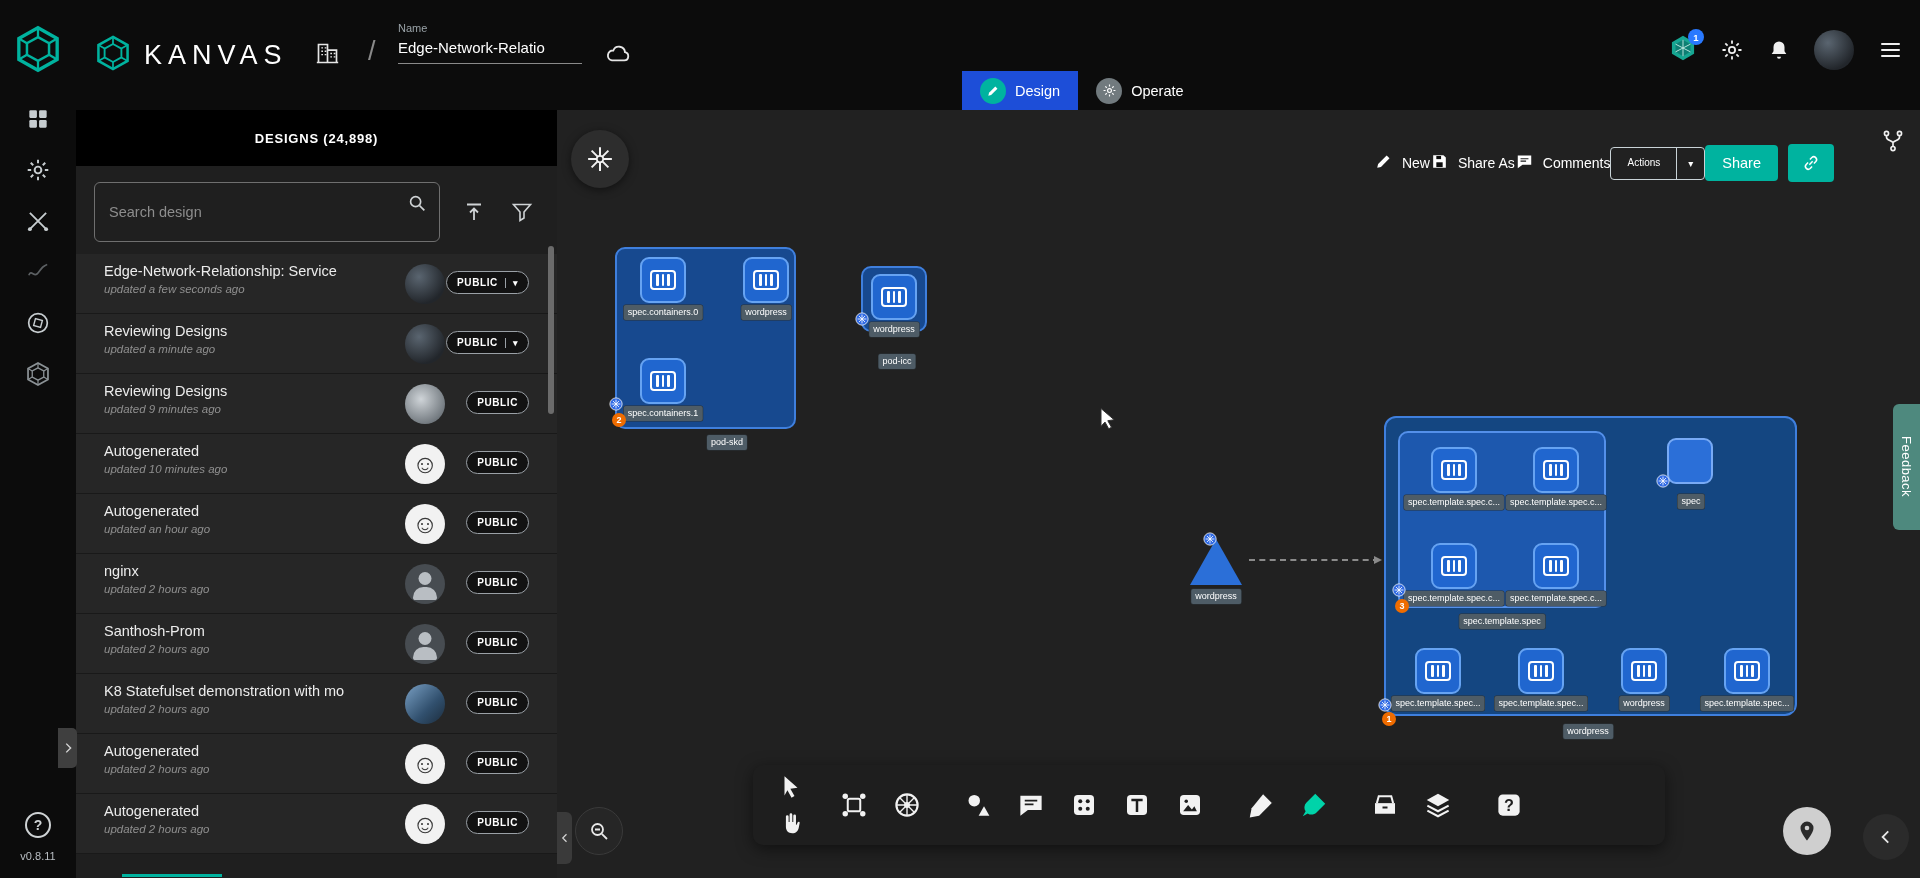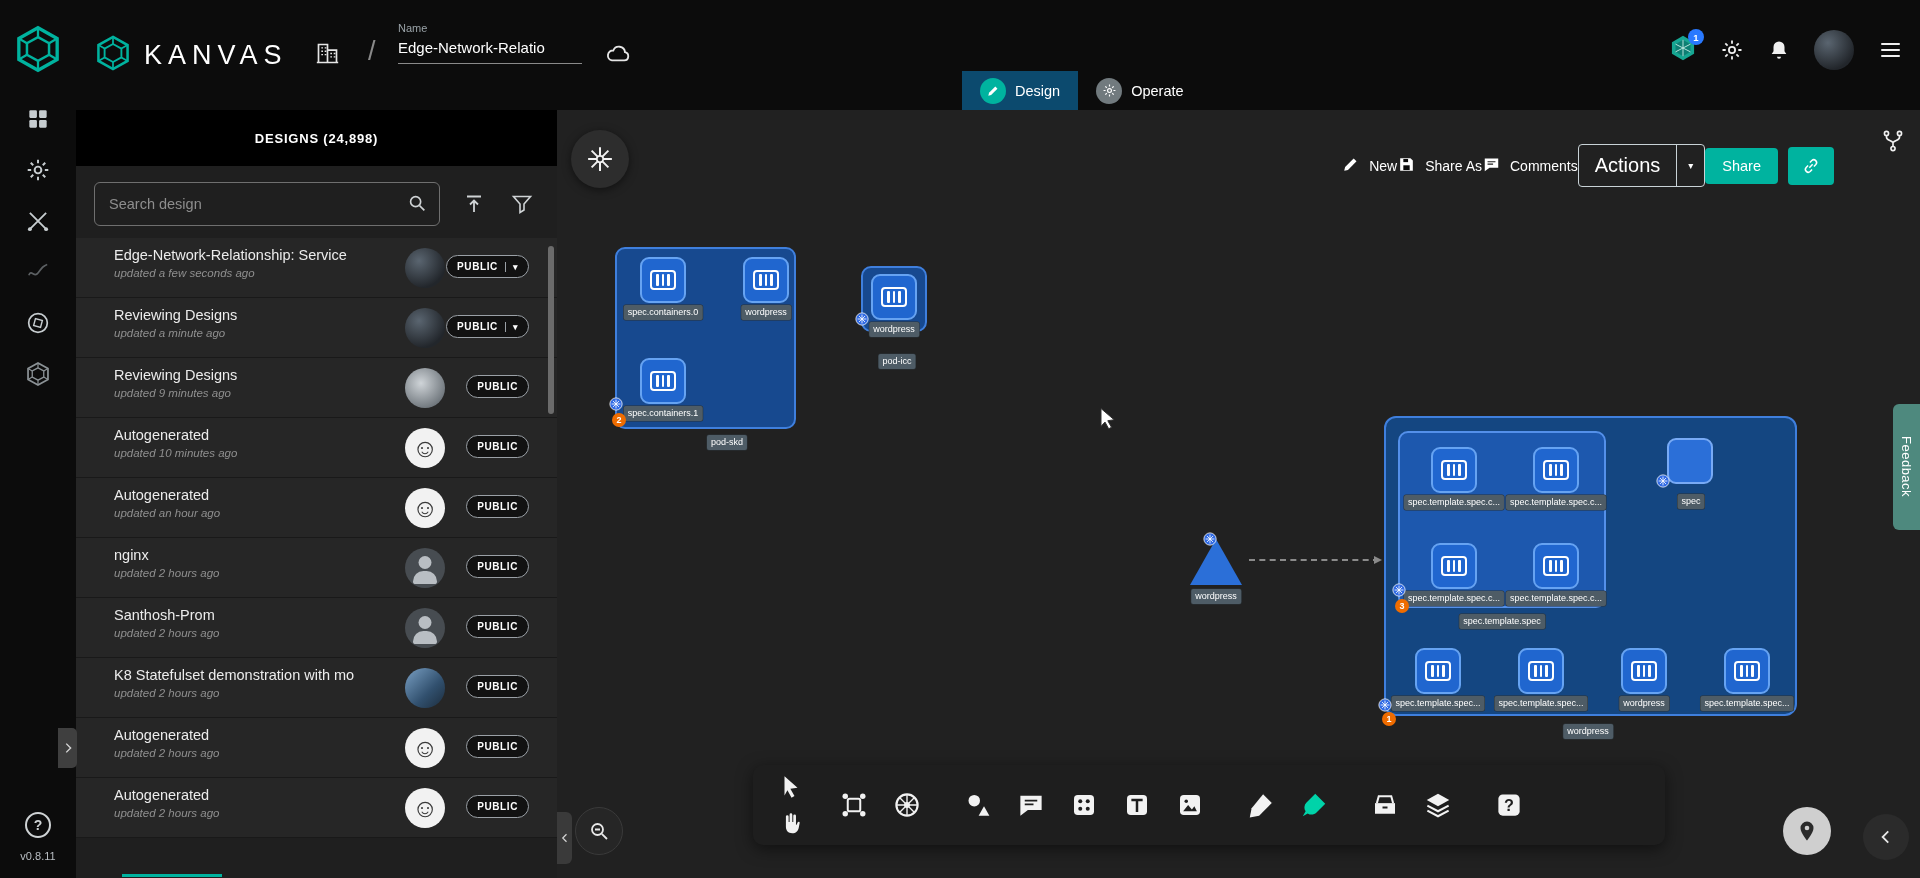--- a/index.html
+++ b/index.html
@@ -25,21 +25,21 @@
   .brand-text{font-size:27px;letter-spacing:6px;color:#fff;font-weight:500;}
   .crumb-building{position:absolute;left:238px;top:40px;color:#e6e6e6;}
   .crumb-slash{position:absolute;left:292px;top:36px;font-size:27px;color:#8a8a8a;font-weight:300;}
   .name-field{position:absolute;left:322px;top:22px;width:184px;}
   .name-label{font-size:11px;color:#9aa3a8;}
   .name-input{display:block;width:100%;margin-top:3px;background:transparent;border:none;border-bottom:1px solid #8a8a8a;
               color:#fff;font-size:15px;padding:2px 0 7px 0;font-family:"Liberation Sans",sans-serif;outline:none;}
   .cloud-icon{position:absolute;left:528px;top:40px;color:#e6e6e6;}
   .tabs{position:absolute;left:886px;bottom:0;display:flex;}
   .tab{height:39px;display:flex;align-items:center;gap:9px;padding:0 18px;font-size:14.5px;color:#fff;cursor:pointer;}
-  .tab.active{background:#0c4a6e;text-align:center;}
+  .tab.active{background:#1d4ed8;text-align:center;}
   .tab-icon{width:26px;height:26px;border-radius:50%;display:grid;place-items:center;color:#fff;}
   .tab-icon.design{background:#00B39F;}
   .tab-icon.operate{background:#717a7e;}
   .header-right{position:absolute;right:16px;top:30px;display:flex;align-items:center;gap:23px;}
   .hicon{color:#f0f0f0;display:grid;place-items:center;cursor:pointer;}
   .hexbadge-wrap{position:relative;cursor:pointer;}
   .notif-count{position:absolute;top:-5px;right:-7px;min-width:16px;height:16px;border-radius:8px;background:#2979ff;
                color:#fff;font-size:9.5px;font-weight:bold;display:grid;place-items:center;padding:0 3px;}
   .avatar{width:40px;height:40px;border-radius:50%;background:radial-gradient(circle at 35% 32%,#5a6570,#22262b 72%);
           position:relative;overflow:hidden;flex:none;cursor:pointer;}
@@ -50,45 +50,45 @@
   .av-person .p-body{position:absolute;left:50%;bottom:4px;transform:translateX(-50%);width:24px;height:13px;border-radius:12px 12px 3px 3px;background:#b9bec3;}
   .av-photo-person{background:linear-gradient(135deg,#7aa0c4 0%,#31506e 60%,#1c2c3c 100%);}
   .burger{display:flex;flex-direction:column;gap:4px;cursor:pointer;padding:4px;}
   .burger i{display:block;width:19px;height:2px;background:#f0f0f0;border-radius:1px;}
 
   
   #designs{position:absolute;left:76px;top:110px;width:481px;bottom:0;background:#1f1f1f;z-index:10;overflow:hidden;}
   .designs-title{height:56px;background:#000;display:grid;place-items:center;font-size:13px;font-weight:bold;letter-spacing:0.8px;color:#fff;}
   .search-row{display:flex;align-items:center;gap:20px;padding:16px 18px 10px 18px;}
   .search-wrap{position:relative;width:346px;}
-  .search-input{width:100%;height:44px;background:transparent;border:1px solid #6f6f6f;border-radius:6px;color:#ddd;
+  .search-input{width:100%;height:60px;background:transparent;border:1px solid #6f6f6f;border-radius:6px;color:#ddd;
                 font-size:14.5px;padding:0 68px 0 14px;font-family:"Liberation Sans",sans-serif;outline:none;}
   .search-input::placeholder{color:#8d8d8d;}
   .search-mag{position:absolute;right:12px;top:10px;color:#cfd3d5;}
   .picon{color:#cfd3d5;background:none;border:none;padding:2px;cursor:pointer;display:grid;place-items:center;}
   #design-list{margin-top:2px;}
   .drow{position:relative;height:60px;background:#262626;border-bottom:1px solid #191919;cursor:pointer;}
-  .dinfo{position:absolute;left:38px;top:9px;width:285px;}
+  .dinfo{position:absolute;left:28px;top:9px;width:285px;}
   .dname{font-size:14.5px;color:#ececec;white-space:nowrap;overflow:hidden;}
   .dupd{font-size:11.5px;font-style:italic;color:#8f8f8f;margin-top:4px;}
   .drow .avatar{position:absolute;right:112px;top:10px;}
   .vis-badge{position:absolute;right:28px;top:17px;display:flex;align-items:center;border:1px solid #9aa0a6;border-radius:14px;
              background:#121212;color:#fff;font-size:10px;font-weight:bold;letter-spacing:0.6px;padding:5px 10px;}
   .vis-badge .vcaret{margin-left:7px;padding-left:7px;border-left:1px solid #9aa0a6;font-size:9px;}
   .scroll-thumb{position:absolute;right:3px;top:136px;width:6px;height:168px;background:#6b6b6b;border-radius:3px;}
   .loading-bar{position:absolute;left:46px;bottom:1px;width:100px;height:3px;background:#00B39F;}
 
   
   #canvas{position:absolute;left:557px;top:110px;right:0;bottom:0;background:#212121;overflow:hidden;}
   .canvas-fab{position:absolute;left:14px;top:20px;width:58px;height:58px;border-radius:50%;background:#2d2d2d;
               display:grid;place-items:center;color:#f2f2f2;box-shadow:0 2px 8px rgba(0,0,0,.5);cursor:pointer;z-index:5;}
   .actions-bar{position:absolute;top:34px;right:86px;display:flex;align-items:center;color:#fff;z-index:5;}
   .action{display:flex;align-items:center;gap:9px;font-size:14px;cursor:pointer;}
   .btn-actions{display:flex;border:1px solid #c9d3d7;border-radius:4px;overflow:hidden;cursor:pointer;}
-  .btn-actions .main{padding:9px 16px;font-size:20px;}
+  .btn-actions .main{padding:9px 16px;font-size:10px;}
   .btn-actions .caret{padding:10px 11px;border-left:1px solid #c9d3d7;font-size:10px;display:grid;place-items:center;}
   .share-group{display:flex;align-items:center;gap:10px;}
   .btn-share{background:#00B39F;border-radius:4px;padding:10px 17px;font-size:14.5px;font-weight:500;cursor:pointer;}
   .btn-link{background:#00B39F;width:46px;height:38px;border-radius:4px;display:grid;place-items:center;color:#fff;cursor:pointer;}
   .merge-icon{position:absolute;top:18px;right:14px;color:#f2f2f2;z-index:5;cursor:pointer;}
 
   #nodes{position:absolute;inset:0;}
   .pod-box{position:absolute;background:#17498f;border:2px solid #3f7fdd;border-radius:10px;}
   .outer-box{position:absolute;background:#144681;border:2px solid #3f7fdd;border-radius:12px;}
   .inner-box{position:absolute;background:#1d58ae;border:2px solid #5490ea;border-radius:10px;}

